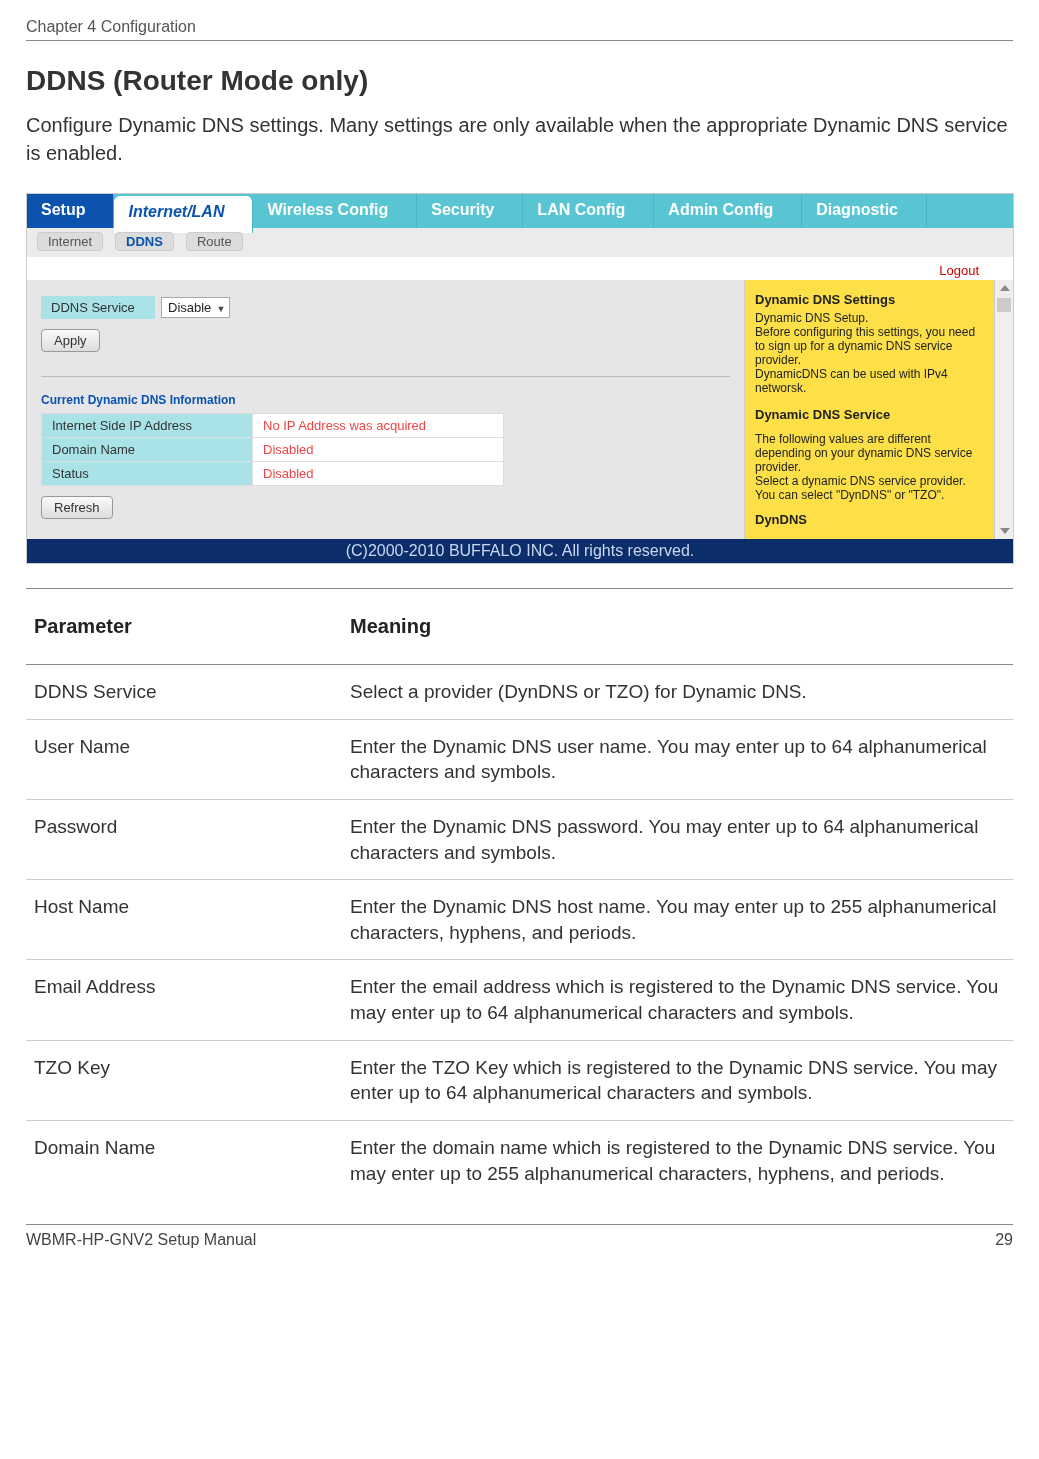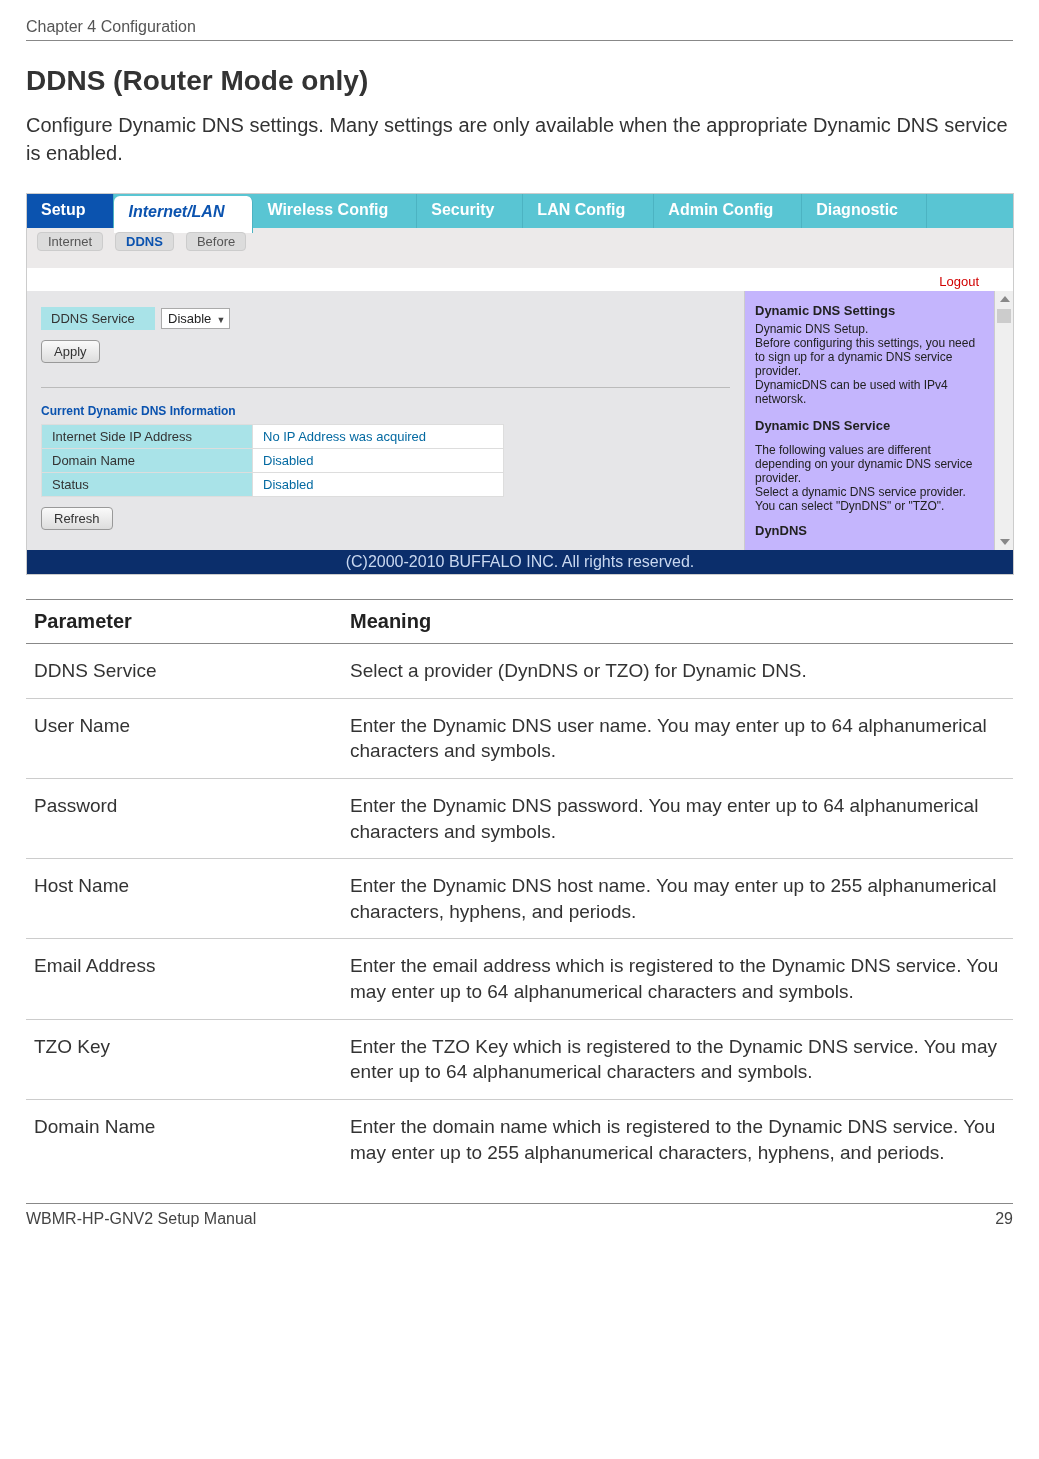--- a/index.html
+++ b/index.html
@@ -68,21 +68,21 @@
       border-top-left-radius: 6px;
       border-top-right-radius: 6px;
       margin-top: 2px;
       height: 30px;
       font-style: italic;
     }
     .subtabs {
       display: flex;
       gap: 12px;
       background: #eceaea;
-      padding: 4px 10px 17px 10px;
+      padding: 4px 10px 6px 10px;
       font-size: 13px;
       align-items: flex-start;
     }
     .subtab {
       background: #dcdcdc;
       border: 1px solid #ccc;
       border-radius: 4px;
       padding: 1px 10px;
       color: #555;
       font-size: 13px;
@@ -95,21 +95,21 @@
       display: flex;
       background: #e6e6e8;
       position: relative;
     }
     .ui-left {
       flex: 1;
       padding: 16px 14px;
     }
     .ui-right {
       width: 250px;
-      background: #c4b5fd;
+      background: #fde047;
       border-left: 1px solid #ccc;
       font-size: 12px;
       padding: 8px 8px 8px 10px;
       position: relative;
     }
     .logout-row {
       background: #fff;
       text-align: right;
       padding: 6px 34px 2px 0;
       font-size: 13px;
@@ -171,21 +171,21 @@
       padding: 4px 10px;
       border: 1px solid #ddd;
     }
     .info-table .lbl {
       background: #a9e3e8;
       color: #333;
       width: 190px;
     }
     .info-table .val {
       background: #fff;
-      color: #0369a1;
+      color: #ef4444;
       width: 230px;
     }
     .right-title {
       font-weight: bold;
       font-size: 13px;
       margin: 4px 0;
     }
     .copyright-bar {
       background: #0b2e6b;
       color: #c9d8f0;
@@ -223,21 +223,21 @@
     .param-table {
       width: 100%;
       margin-top: 24px;
       border-collapse: collapse;
       font-family: Myriad, "Segoe UI", Arial, sans-serif;
     }
     .param-table th {
       text-align: left;
       font-size: 20px;
       font-weight: bold;
-      padding: 10px 8px;
+      padding: 26px 8px;
       border-top: 1px solid #888;
       border-bottom: 1px solid #888;
       color: #222;
     }
     .param-table td {
       font-size: 19px;
       padding: 14px 8px 14px 8px;
       color: #333;
       border-bottom: 1px solid #ccc;
       vertical-align: top;
@@ -272,21 +272,21 @@
       <div class="tab active">Internet/LAN</div>
       <div class="tab">Wireless Config</div>
       <div class="tab">Security</div>
       <div class="tab">LAN Config</div>
       <div class="tab">Admin Config</div>
       <div class="tab">Diagnostic</div>
     </div>
     <div class="subtabs">
       <span class="subtab">Internet</span>
       <span class="subtab active">DDNS</span>
-      <span class="subtab">Before</span>
+      <span class="subtab">Route</span>
     </div>
     <div class="logout-row">
       <span class="logout-link">Logout</span>
     </div>
     <div class="ui-body">
       <div class="ui-left">
         <div class="field-row">
           <span class="field-label">DDNS Service</span>
           <span class="select-box">
             <span>Disable</span>

